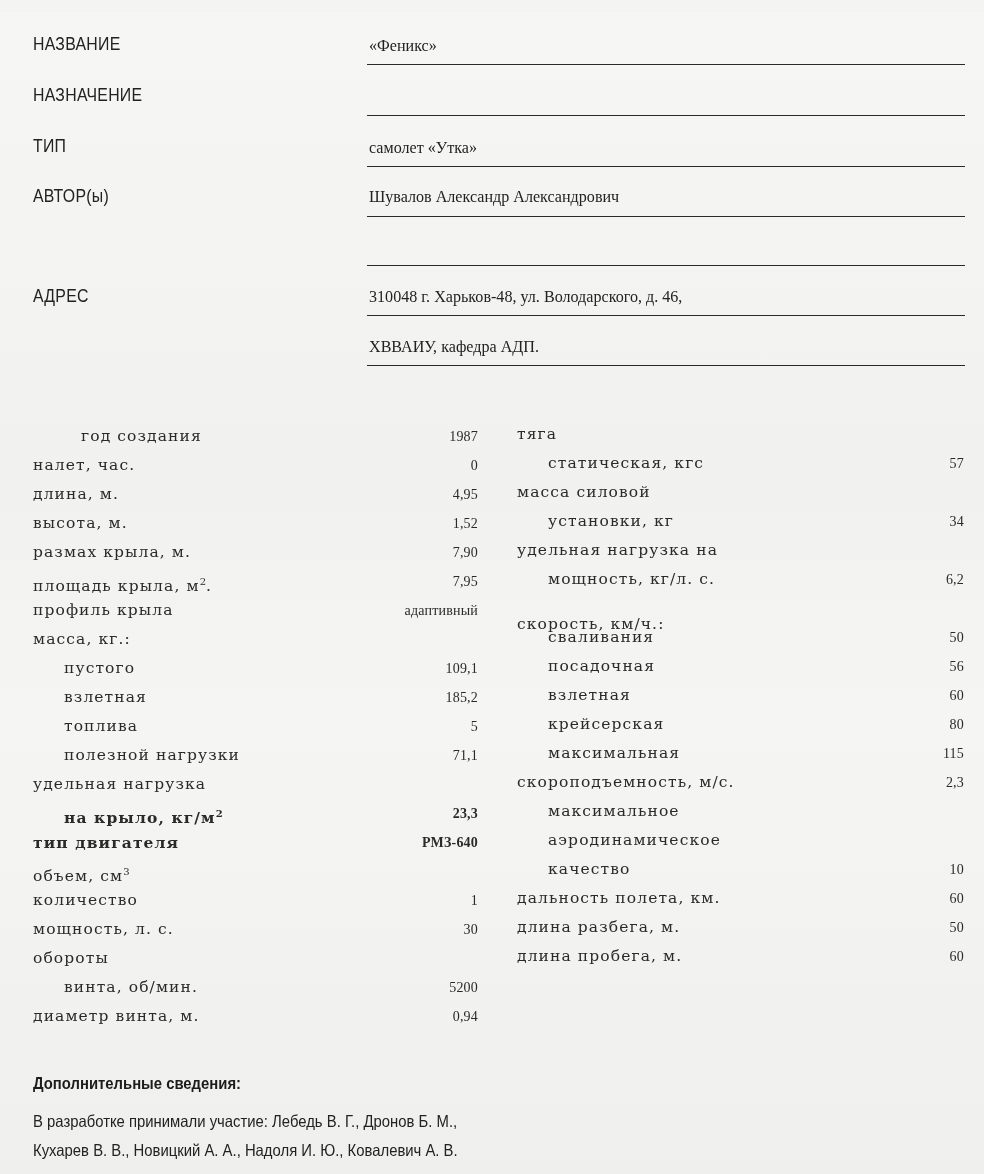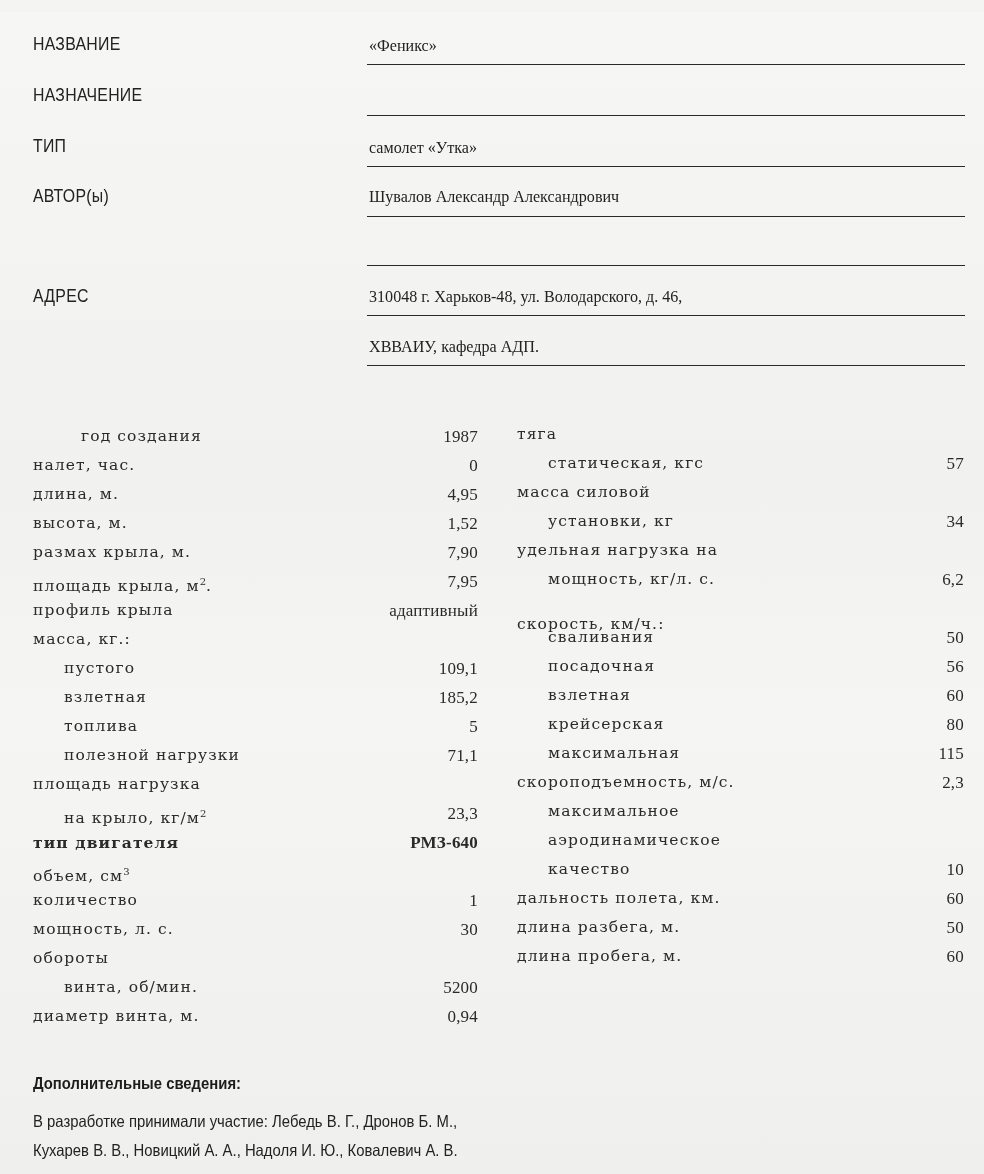--- a/index.html
+++ b/index.html
@@ -36,21 +36,21 @@
     .spec {
       position: absolute;
       font-family: "DejaVu Serif", "Liberation Serif", serif;
       font-size: 15.5px; letter-spacing: 1.1px; color: #2a2a2a;
     }
     .row {
       position: absolute; height: 29px; line-height: 29px; white-space: nowrap;
     }
     .row .lbl { position: absolute; left: 0; }
     .row .lbl.indent { left: 31px; }
-    .row .val { position: absolute; right: 0; letter-spacing: 0.2px; font-family: "Liberation Serif", serif; font-size: 17px; }
+    .row .val { position: absolute; right: 0; letter-spacing: 0.2px; font-family: "Liberation Serif", serif; font-size: 14px; }
     sup { font-size: 10px; vertical-align: 6px; letter-spacing: 0; }
     .left-col { left: 33px; width: 445px; }
     .right-col { left: 517px; width: 447px; }
     .extra-title {
       position: absolute; left: 33px; top: 1062px;
       font-family: "Liberation Sans", "DejaVu Sans", sans-serif;
       font-weight: bold; font-size: 16.5px; color: #1c1c1c;
       transform: scaleX(0.9); transform-origin: left center;
     }
     .extra-line {
@@ -134,24 +134,24 @@
       </div>
       <div class="row" style="top: 290px; left: 0px; right: 0px;">
         <span class="lbl indent"><span>топлива</span></span>
         <span class="val">5</span>
       </div>
       <div class="row" style="top: 319px; left: 0px; right: 0px;">
         <span class="lbl indent"><span>полезной нагрузки</span></span>
         <span class="val">71,1</span>
       </div>
       <div class="row" style="top: 348px; left: 0px; right: 0px;">
-        <span class="lbl"><span>площадь нагрузка</span></span>
-        <span class="val"></span>
-      </div>
-      <div class="row" style="top: 377px; left: 0px; right: 0px;">
+        <span class="lbl"><span>удельная нагрузка</span></span>
+        <span class="val"></span>
+      </div>
+      <div class="row" style="top: 377px; left: 0px; right: 0px; font-weight: bold;">
         <span class="lbl indent"><span>на крыло, кг/м</span><sup>2</sup></span>
         <span class="val">23,3</span>
       </div>
       <div class="row" style="top: 406px; left: 0px; right: 0px; font-weight: bold;">
         <span class="lbl"><span>тип двигателя</span></span>
         <span class="val">РМЗ-640</span>
       </div>
       <div class="row" style="top: 435px; left: 0px; right: 0px;">
         <span class="lbl"><span>объем, см</span><sup>3</sup></span>
         <span class="val"></span>

